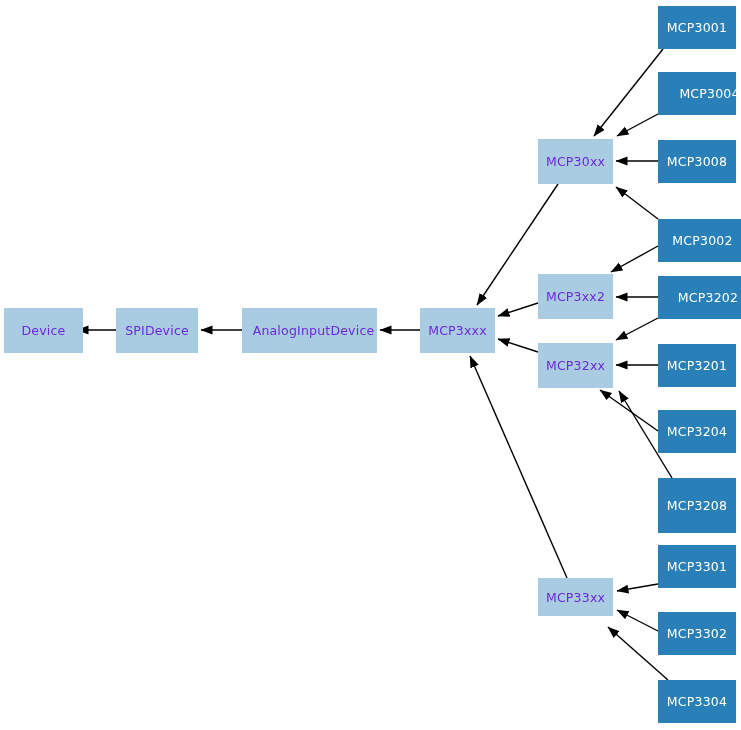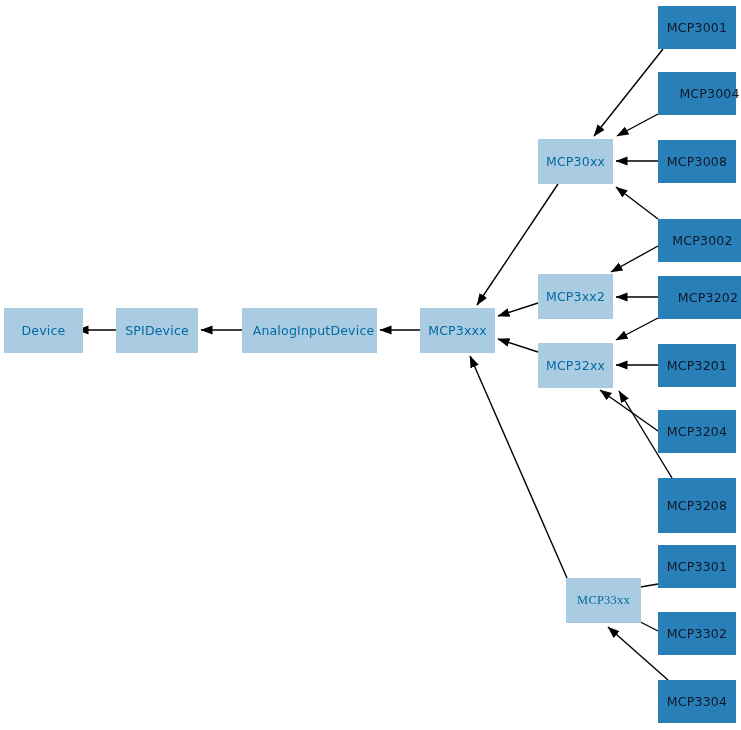--- a/index.html
+++ b/index.html
@@ -28,25 +28,25 @@
     align-items: center;
     justify-content: center;
     font-size: 12.5px;
     letter-spacing: 0.2px;
     white-space: nowrap;
     box-sizing: border-box;
     cursor: pointer;
   }
   .node.base {
     background: #a9cce3;
-    color: #0369a1;
+    color: #6d28d9;
   }
   .node.leaf {
     background: #2980b9;
-    color: #0f172a;
+    color: #ffffff;
   }
 </style>
 </head>
 <body>
 
 <div class="diagram-canvas">
   <svg class="edges-layer" width="741" height="730" viewBox="0 0 741 730" xmlns="http://www.w3.org/2000/svg">
     <defs>
       <marker id="arrowhead" markerUnits="userSpaceOnUse" markerWidth="13" markerHeight="10" refX="11.5" refY="4.5" orient="auto">
         <path d="M0,0 L12,4.5 L0,9 z" fill="#000000"></path>
@@ -90,21 +90,21 @@
       </div>
       <div class="node base" style="left: 538px; top: 139px; width: 75px; height: 45px;">
         <span>MCP30xx</span>
       </div>
       <div class="node base" style="left: 538px; top: 274px; width: 75px; height: 45px;">
         <span>MCP3xx2</span>
       </div>
       <div class="node base" style="left: 538px; top: 343px; width: 75px; height: 45px;">
         <span>MCP32xx</span>
       </div>
-      <div class="node base" style="left: 566px; top: 578px; width: 75px; height: 45px; font-family: Liberation Serif, serif;">
+      <div class="node base" style="left: 538px; top: 578px; width: 75px; height: 38px;">
         <span>MCP33xx</span>
       </div>
       <div class="node leaf" style="left: 658px; top: 6px; width: 78px; height: 43px;">
         <span>MCP3001</span>
       </div>
       <div class="node leaf" style="left: 658px; top: 72px; width: 78px; height: 43px; padding-left: 25px;">
         <span>MCP3004</span>
       </div>
       <div class="node leaf" style="left: 658px; top: 140px; width: 78px; height: 43px;">
         <span>MCP3008</span>

